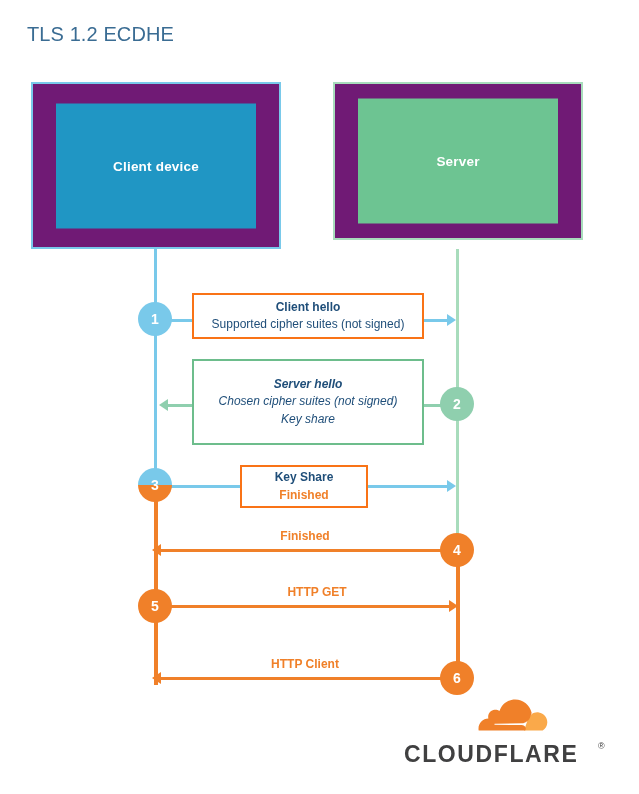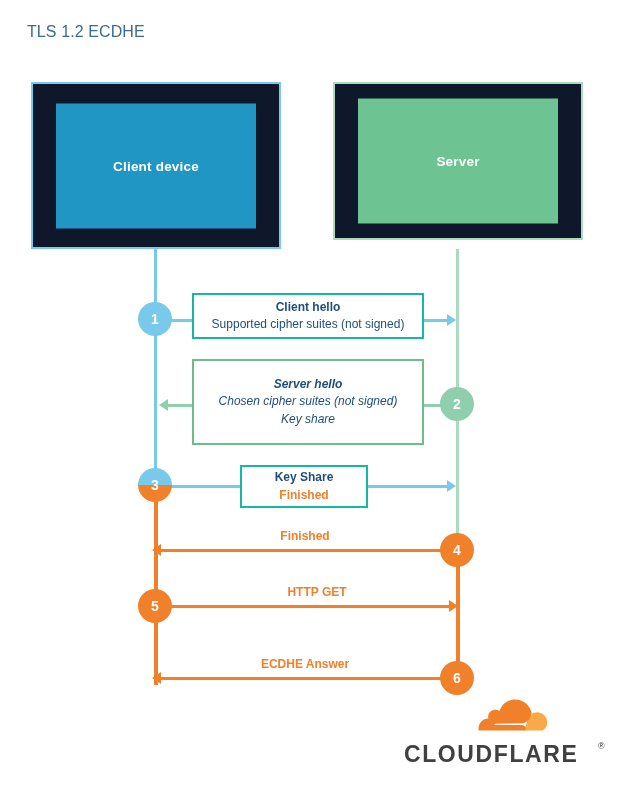--- a/index.html
+++ b/index.html
@@ -18,32 +18,32 @@
     height: 794px;
     background: #ffffff;
     overflow: hidden;
   }
 
   
   .diagram-title {
     position: absolute;
     left: 27px;
     top: 23px;
-    font-size: 16px;
+    font-size: 20px;
     font-weight: 400;
     letter-spacing: 0.1px;
     color: #3a6c93;
     white-space: nowrap;
   }
 
   
   .endpoint-outer {
     position: absolute;
     box-sizing: border-box;
-    background: #0f172a;
+    background: #701a75;
   }
   .endpoint-outer.client { left: 31px;  top: 82px;  width: 250px; height: 167px; border: 2px solid #79c9ea; }
   .endpoint-outer.server { left: 333px; top: 82px;  width: 250px; height: 158px; border: 2px solid #a8dcbc; }
 
   .endpoint-inner {
     position: absolute;
     left: 50%;
     top: 50%;
     transform: translate(-50%, -50%);
     width: 200px;
@@ -97,21 +97,21 @@
     position: absolute;
     box-sizing: border-box;
     background: #ffffff;
     display: flex;
     flex-direction: column;
     align-items: center;
     justify-content: center;
     text-align: center;
     padding: 4px 8px;
   }
-  .msg-box.blue  { border: 2px solid #14b8a6; }
+  .msg-box.blue  { border: 2px solid #f97316; }
   .msg-box.green { border: 2px solid #6dbd8c; font-style: italic; }
 
   .msg-title {
     color: #1f4e79;
     font-size: 12px;
     font-weight: bold;
     line-height: 1.42;
     white-space: nowrap;
   }
   .msg-line {
@@ -264,21 +264,21 @@
   <div class="hline orange" style="left:168px; top:605px; width:284px;"></div>
   <div class="arrow right orange" style="left:449px; top:600px;"></div>
   <div class="arrow-label" style="left:212px; top:585px; width:210px;">HTTP GET</div>
 
   <div class="step-circle orange" style="left:138px; top:589px;">
     <span>5</span>
   </div>
 
   <div class="hline orange" style="left:160px; top:677px; width:284px;"></div>
   <div class="arrow left orange" style="left:152px; top:672px;"></div>
-  <div class="arrow-label" style="left:200px; top:657px; width:210px;">ECDHE Answer</div>
+  <div class="arrow-label" style="left:200px; top:657px; width:210px;">HTTP Client</div>
 
   <div class="step-circle orange" style="left:440px; top:661px;">
     <span>6</span>
   </div>
 
   <div class="logo">
     <svg class="logo-mark" width="96" height="46" viewBox="0 0 96 46">
       <path d="M66 22c1.6-4.4 6-7.4 10.9-6.6 5 0.8 8.6 5.2 8.4 10.2 -0.1 3.4-1.9 6.3-4.6 8H62L66 22z" fill="#faa94a"></path>
       <path d="M63.6 33.6c0.5-1.5 0.3-2.9-0.5-3.9 -0.7-0.9-1.9-1.5-3.3-1.6l-26.9-0.35c-0.2 0-0.35-0.1-0.4-0.25 -0.06-0.15-0.08-0.3-0.04-0.45 0.1-0.25 0.3-0.4 0.55-0.42l27.1-0.35c3.2-0.15 6.7-2.75 7.9-5.9l1.55-4.05c0.07-0.17 0.09-0.35 0.05-0.52C67.9 8.3 61.2 2.5 53.2 2.5c-7.4 0-13.6 4.9-15.7 11.6 -1.35-1.0-3.1-1.55-4.95-1.35 -3.35 0.33-6.0 3.0-6.35 6.35 -0.08 0.87-0.02 1.7 0.16 2.5C20.9 21.75 16.5 26.2 16.5 31.7c0 0.5 0.04 1.0 0.1 1.5 0.03 0.24 0.24 0.42 0.48 0.42h45.6c0.27 0 0.52-0.18 0.6-0.44l0.32-1.58z" fill="#f08029"></path>
     </svg>

